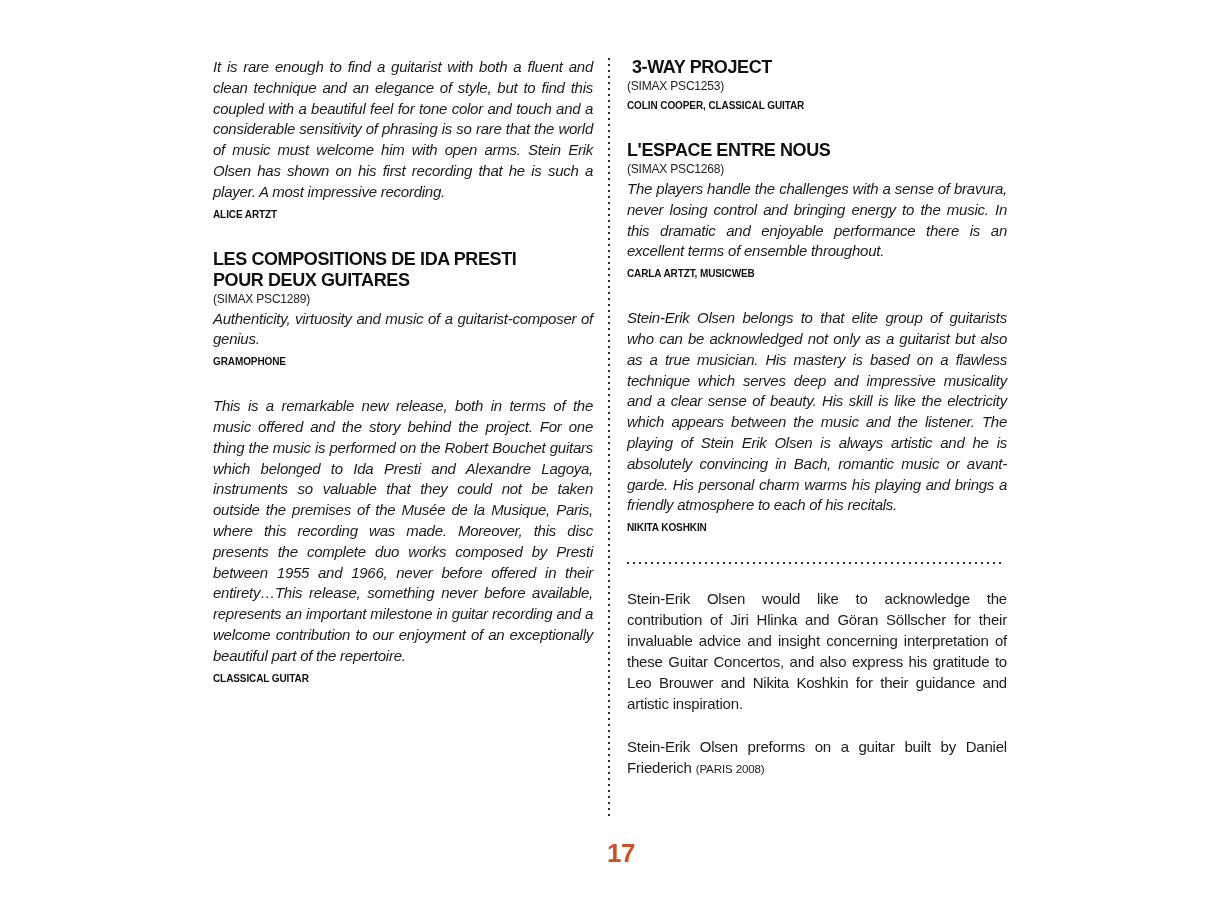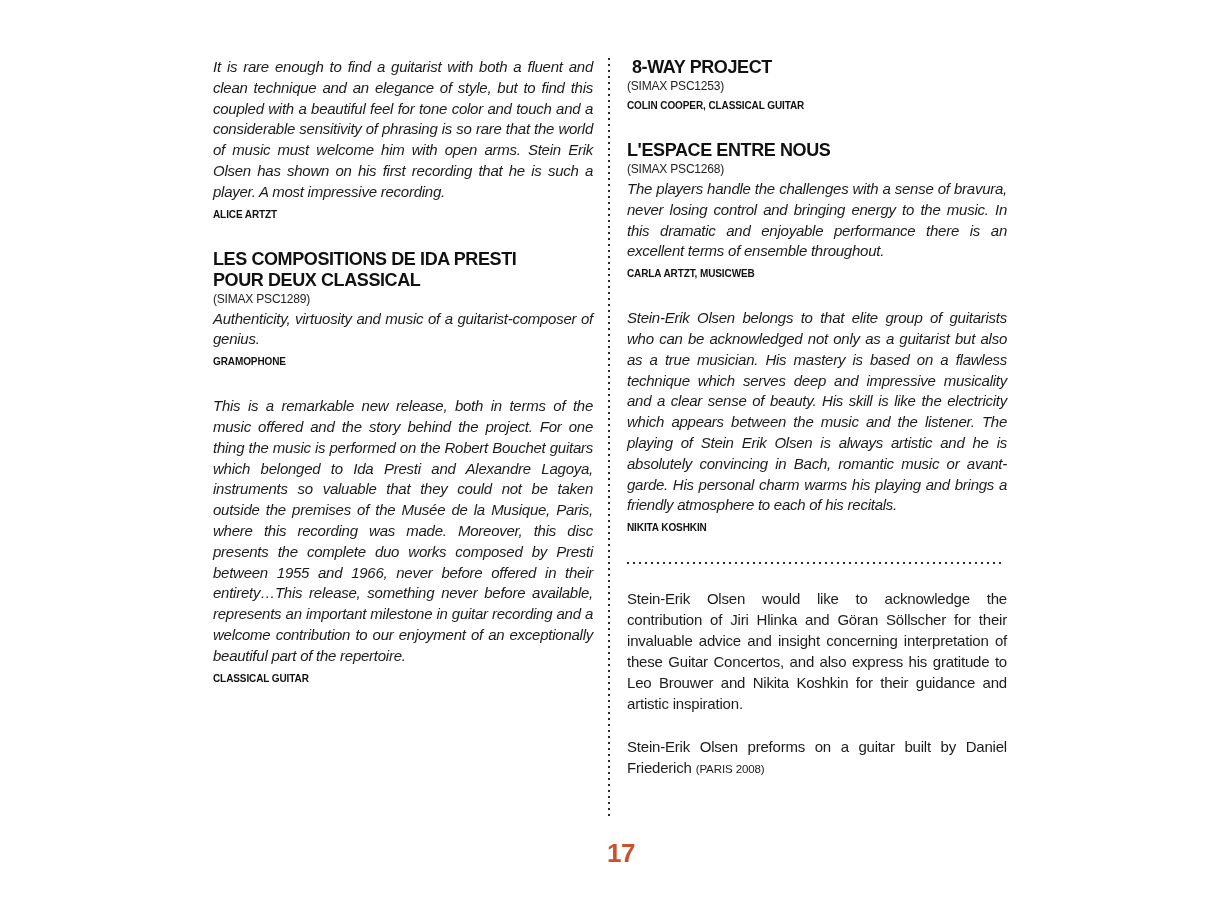--- a/index.html
+++ b/index.html
@@ -114,39 +114,39 @@
   <div class="col col-left">
 
 
     <div class="section">
       <p class="quote">It is rare enough to find a guitarist with both a fluent and clean technique and an elegance of style, but to find this coupled with a beautiful feel for tone color and touch and a considerable sensitivity of phrasing is so rare that the world of music must welcome him with open arms. Stein Erik Olsen has shown on his first recording that he is such a player. A most impressive recording.</p>
       <div class="attribution">ALICE ARTZT</div>
     </div>
 
     <div class="section">
       <h2 class="title">LES COMPOSITIONS DE IDA PRESTI
-POUR DEUX CLASSICAL</h2>
+POUR DEUX GUITARES</h2>
       <div class="catalog">(SIMAX PSC1289)</div>
       <p class="quote">Authenticity, virtuosity and music of a guitarist-composer of genius.</p>
       <div class="attribution">GRAMOPHONE</div>
     </div>
 
     <div class="section">
       <p class="quote">This is a remarkable new release, both in terms of the music offered and the story behind the project. For one thing the music is performed on the Robert Bouchet guitars which belonged to Ida Presti and Alexandre Lagoya, instruments so valuable that they could not be taken outside the premises of the Musée de la Musique, Paris, where this recording was made. Moreover, this disc presents the complete duo works composed by Presti between 1955 and 1966, never before offered in their entirety…This release, something never before available, represents an important milestone in guitar recording and a welcome contribution to our enjoyment of an exceptionally beautiful part of the repertoire.</p>
       <div class="attribution">CLASSICAL GUITAR</div>
     </div>
 
   </div>
 
   <div class="divider-v"></div>
 
   <div class="col col-right">
 
     <div class="section">
-      <h2 class="title indent-sm">8-WAY PROJECT</h2>
+      <h2 class="title indent-sm">3-WAY PROJECT</h2>
       <div class="catalog">(SIMAX PSC1253)</div>
       <div class="attribution">COLIN COOPER, CLASSICAL GUITAR</div>
     </div>
 
     <div class="section">
       <h2 class="title">L'ESPACE ENTRE NOUS</h2>
       <div class="catalog">(SIMAX PSC1268)</div>
       <p class="quote">The players handle the challenges with a sense of bravura, never losing control and bringing energy to the music. In this dramatic and enjoyable performance there is an excellent terms of ensemble throughout.</p>
       <div class="attribution">CARLA ARTZT, MUSICWEB</div>
     </div>

